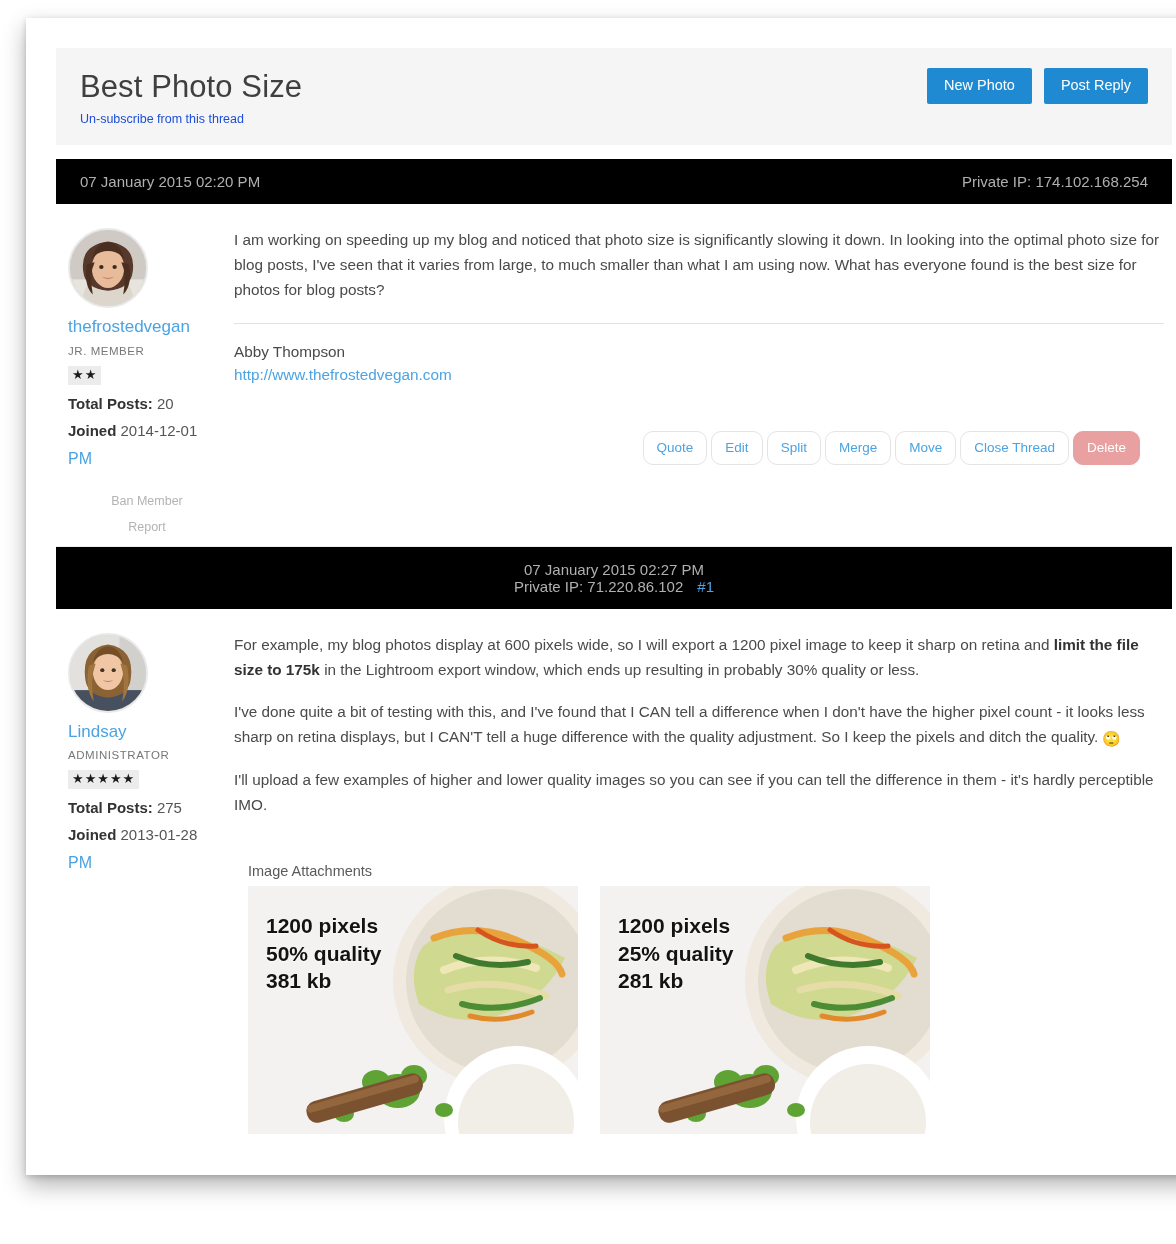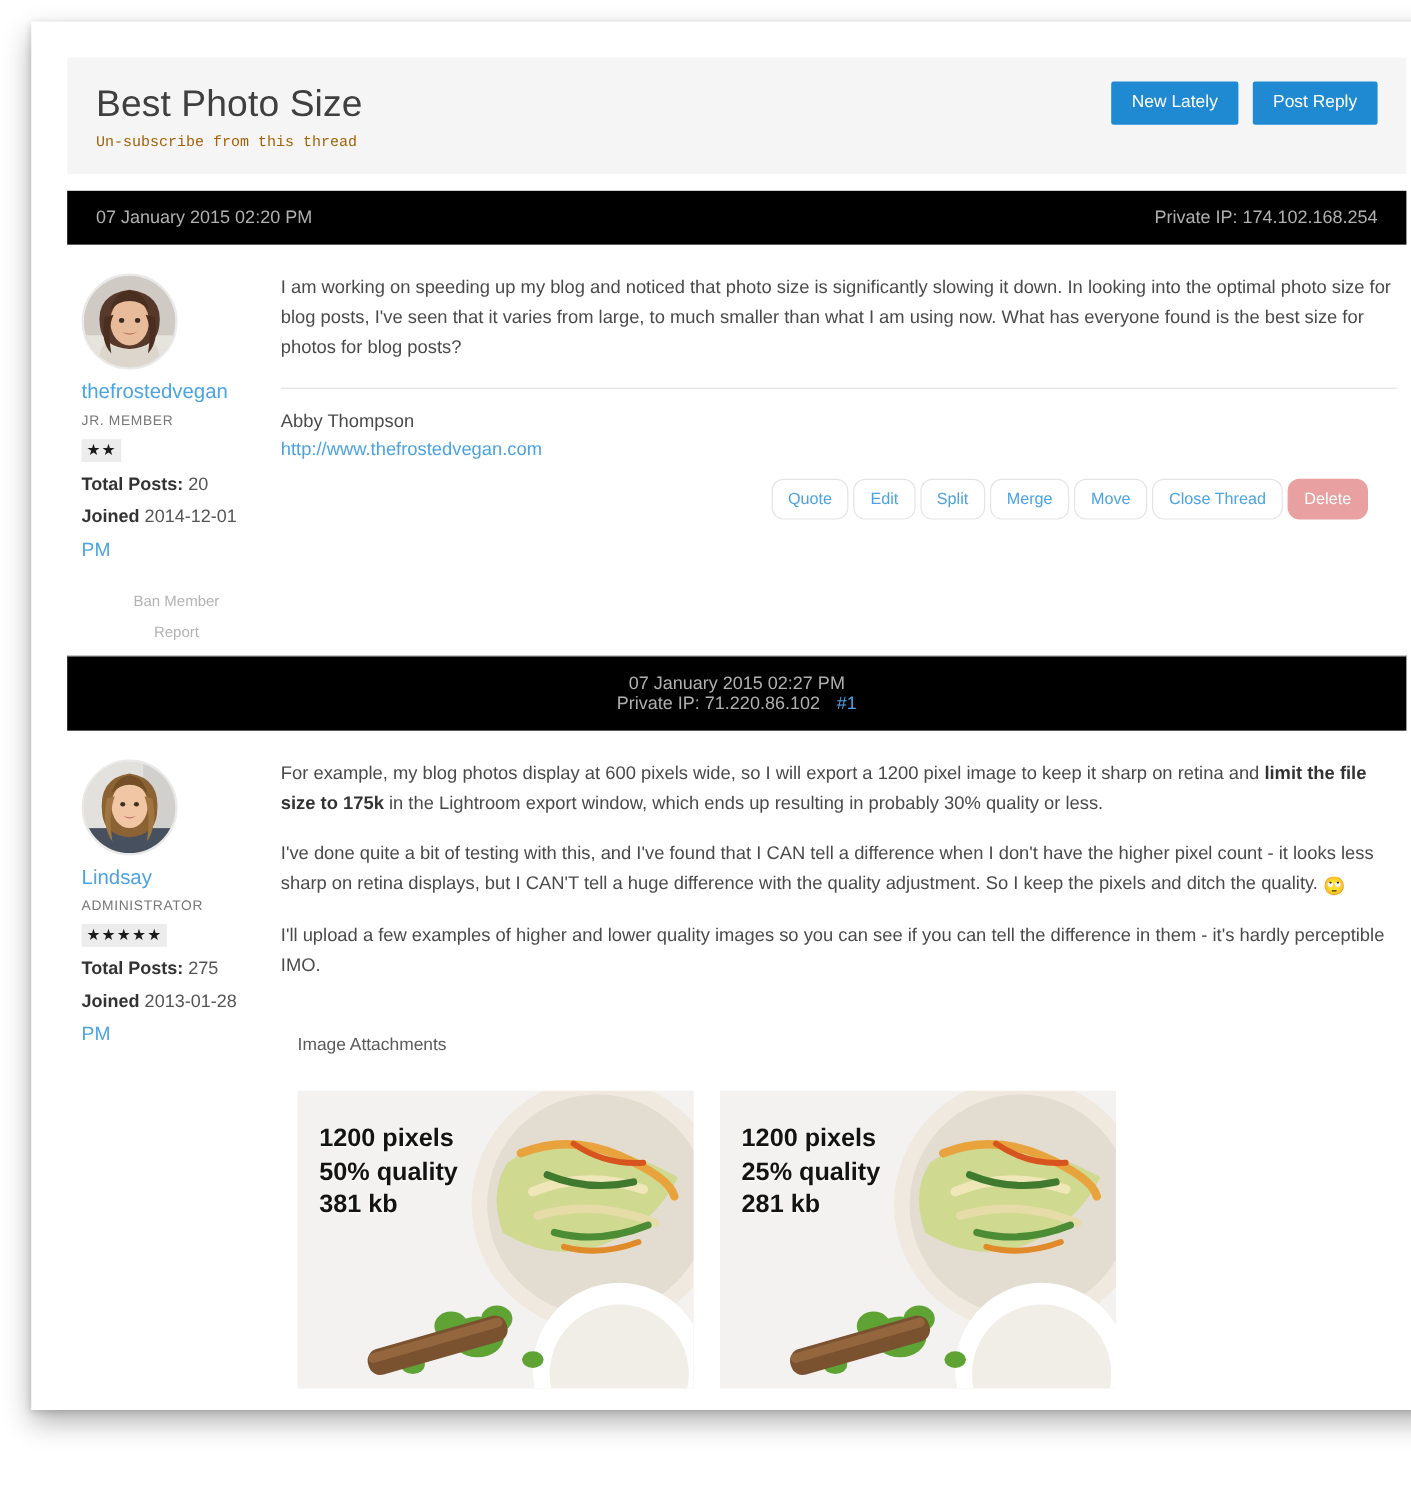--- a/index.html
+++ b/index.html
@@ -53,24 +53,23 @@
   .thread-title {
     font-size: 31px;
     font-weight: 400;
     color: #3f3f3f;
     line-height: 1.08;
     margin: 0 0 6px 0;
     letter-spacing: 0.1px;
   }
   .unsubscribe-link {
     font-size: 12.5px;
-    color: #a16207;
+    color: #1d4ed8;
     text-decoration: none;
     display: inline-block;
-    font-family: Liberation Mono, monospace;
   }
   .header-actions {
     position: absolute;
     right: 24px;
     top: 20px;
     display: flex;
     gap: 12px;
   }
   .btn-primary {
     background: #1f8ad2;
@@ -236,20 +235,21 @@
     border: 1px solid #e4e4e4;
     color: #4ba3e3;
     font-size: 13.5px;
     font-family: "Liberation Sans", sans-serif;
     padding: 8px 13px;
     margin-left: 4px;
     border-radius: 10px;
     cursor: pointer;
     line-height: 1.2;
     white-space: nowrap;
+    margin-top: 32px;
   }
   .mod-btn.danger {
     background: #e8a0a0;
     border-color: #e8a0a0;
     color: #ffffff;
   }
 
   
   .attachments {
     margin-top: 46px;
@@ -263,21 +263,20 @@
   .attach-row {
     display: flex;
     gap: 22px;
   }
   .attach-thumb {
     width: 330px;
     height: 248px;
     overflow: hidden;
     position: relative;
     background: #f2f1ef;
-    margin-top: 23px;
   }
   .attach-thumb svg { display: block; width: 100%; height: 100%; }
   .attach-caption {
     position: absolute;
     left: 18px;
     top: 26px;
     font-size: 21px;
     font-weight: 700;
     color: #131313;
     line-height: 1.3;
@@ -290,21 +289,21 @@
 <body>
 
 <div id="page">
   <div class="card">
     <div class="card-inner">
 
       <div class="thread-header">
         <h1 class="thread-title">Best Photo Size</h1>
         <a class="unsubscribe-link" href="#">Un-subscribe from this thread</a>
         <div class="header-actions">
-          <button class="btn-primary">New Lately</button>
+          <button class="btn-primary">New Photo</button>
           <button class="btn-primary">Post Reply</button>
         </div>
       </div>
 
       <div class="post-meta first">
         <span>07 January 2015 02:20 PM</span>
         <span class="meta-right">
           <span class="meta-ip">Private IP: 174.102.168.254</span>
         </span>
       </div>

